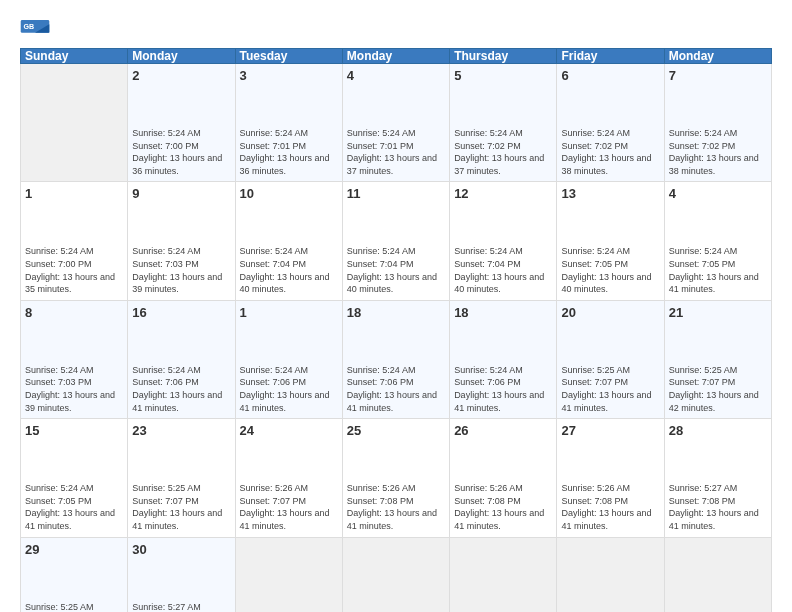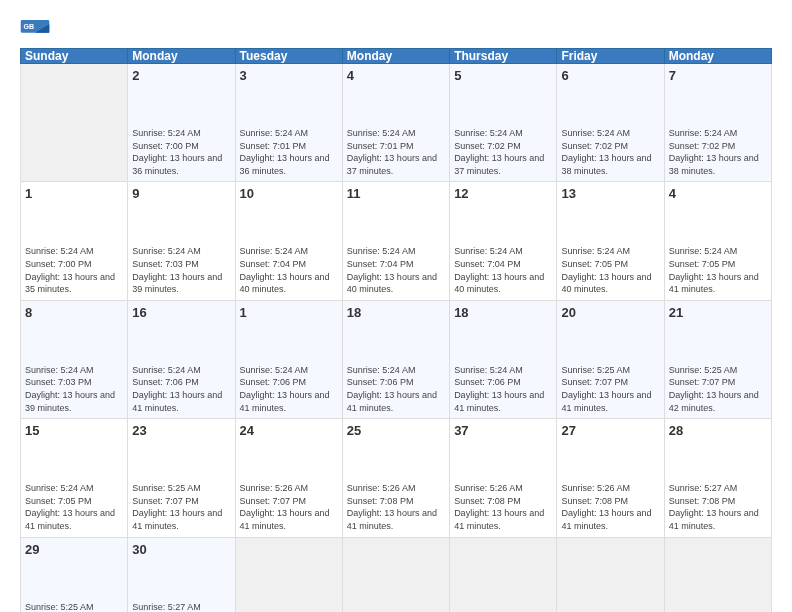--- a/index.html
+++ b/index.html
@@ -285,21 +285,21 @@
 and 41 minutes.</div>
         </td>
         <td>
           <span class="day-num">25</span>
           <div class="day-info">Sunrise: 5:26 AM
 Sunset: 7:08 PM
 Daylight: 13 hours
 and 41 minutes.</div>
         </td>
         <td>
-          <span class="day-num">37</span>
+          <span class="day-num">26</span>
           <div class="day-info">Sunrise: 5:26 AM
 Sunset: 7:08 PM
 Daylight: 13 hours
 and 41 minutes.</div>
         </td>
         <td>
           <span class="day-num">27</span>
           <div class="day-info">Sunrise: 5:26 AM
 Sunset: 7:08 PM
 Daylight: 13 hours

